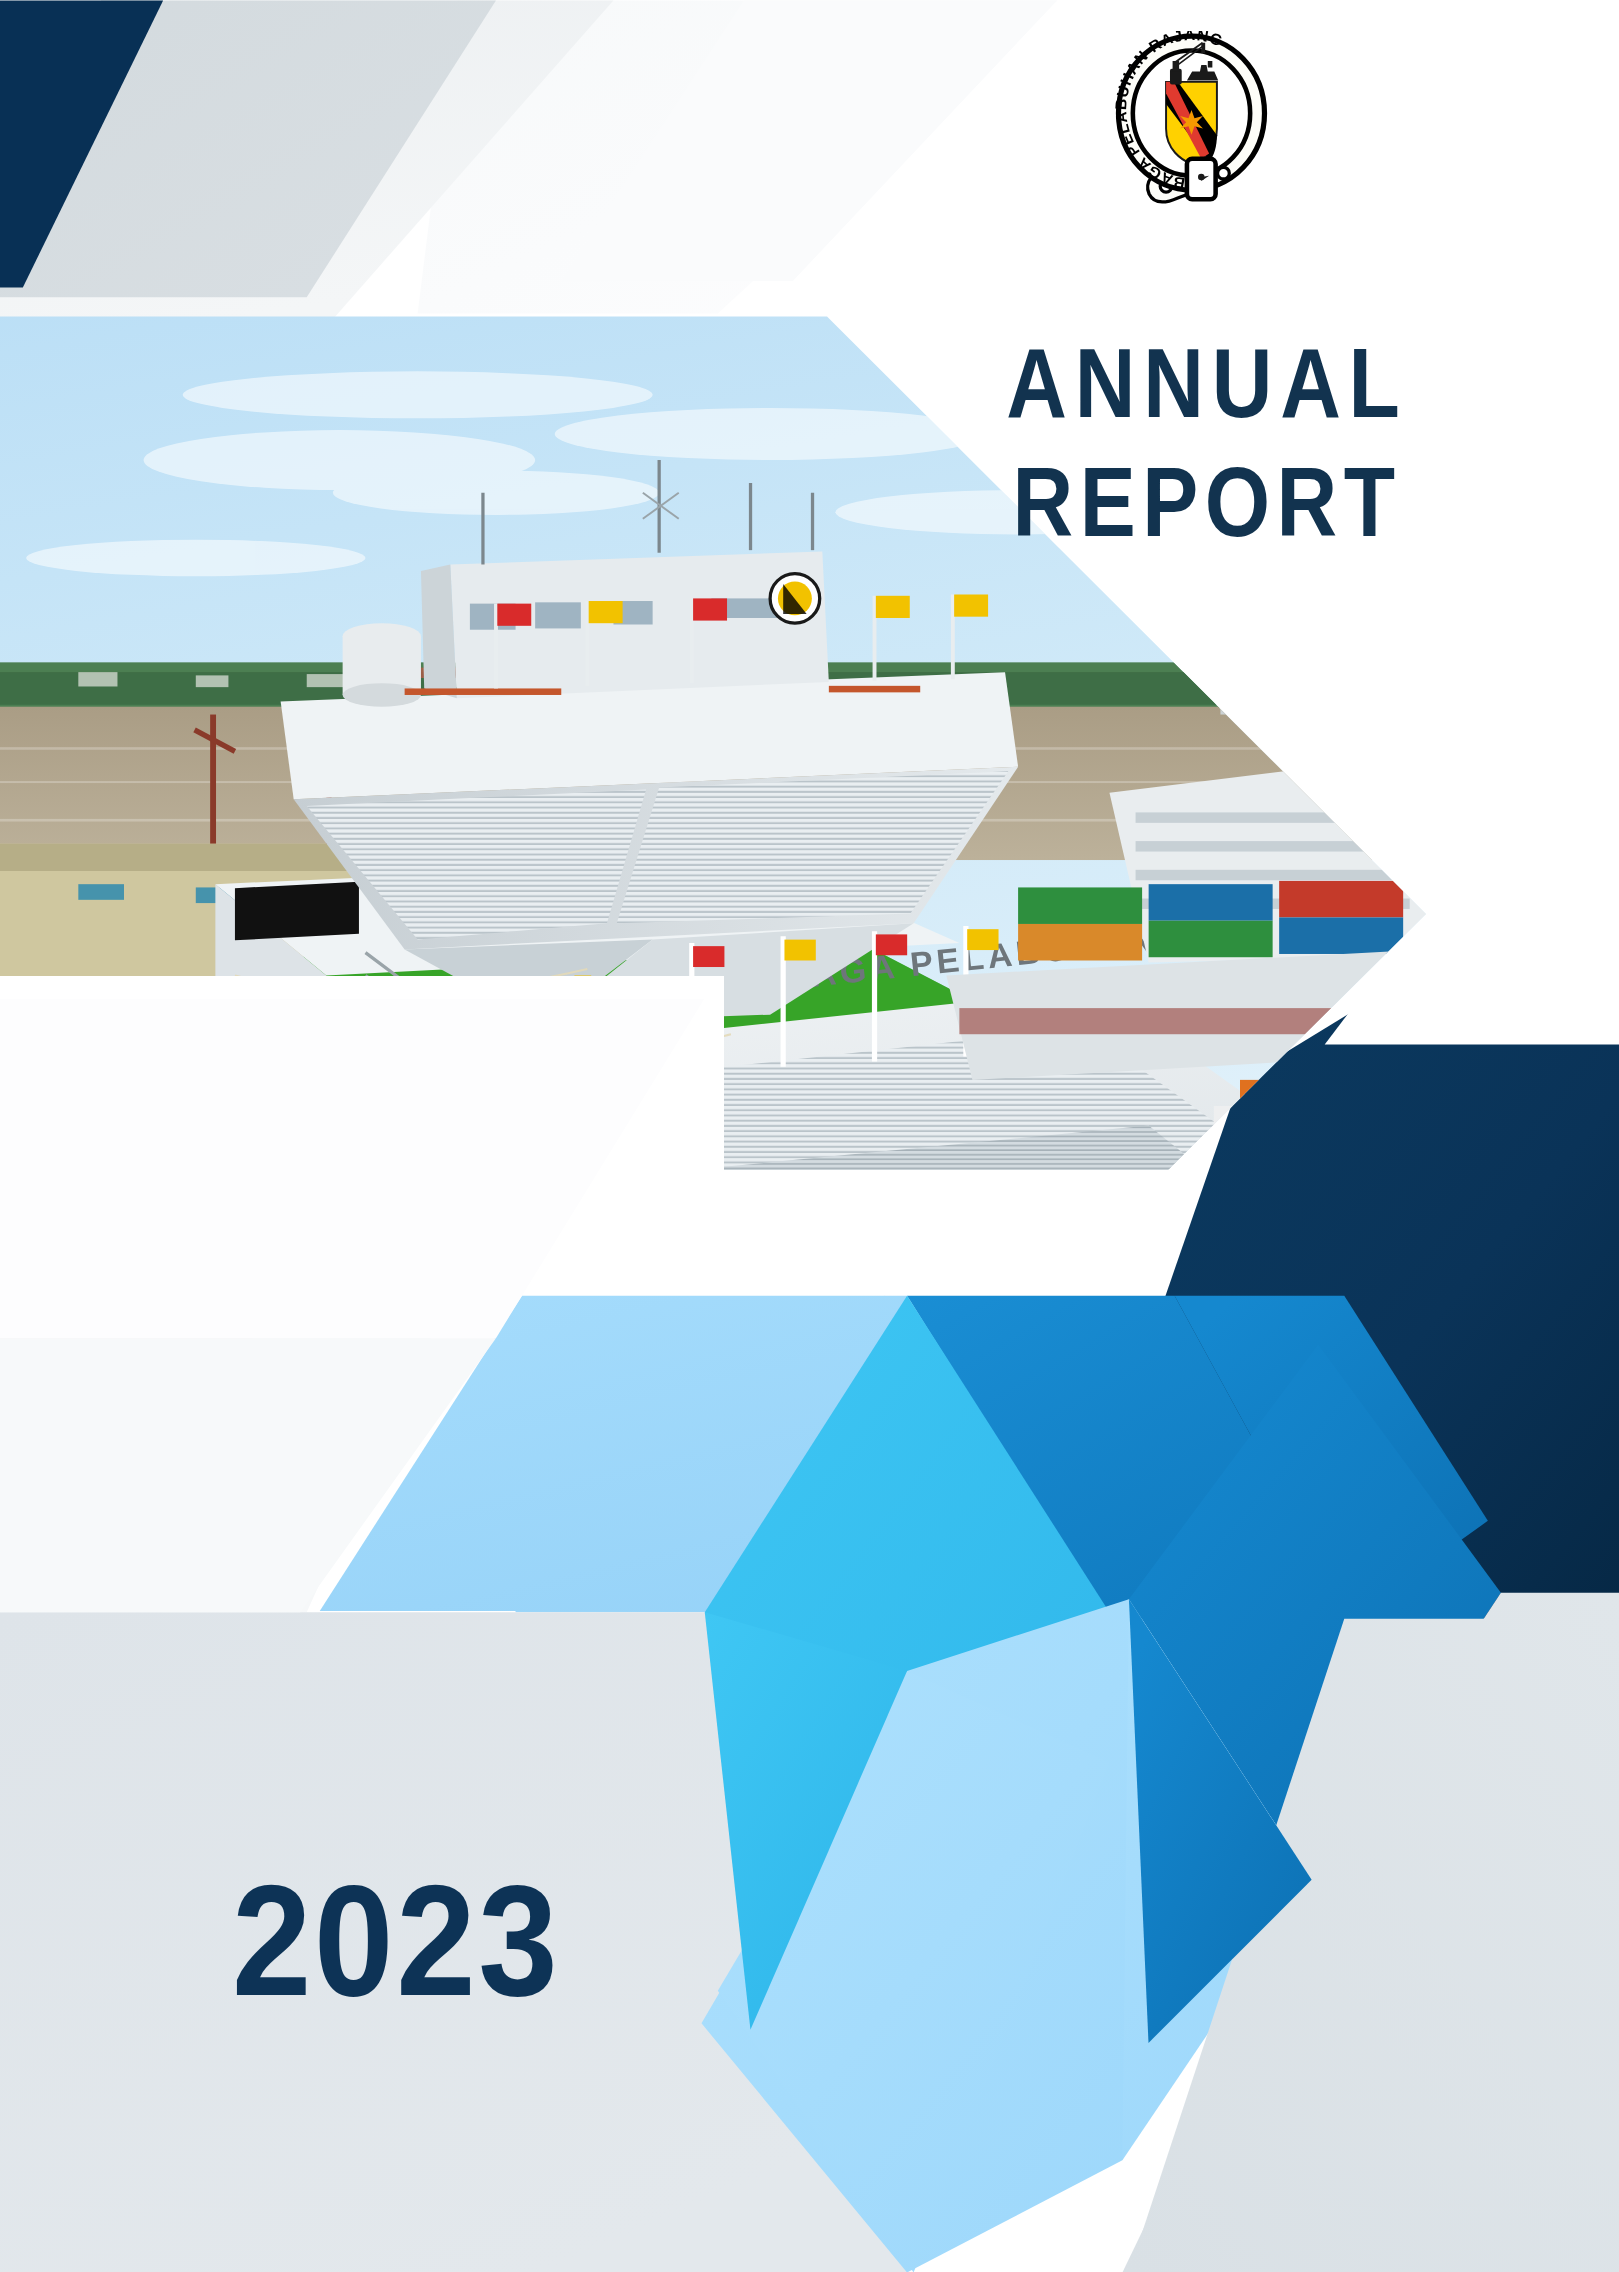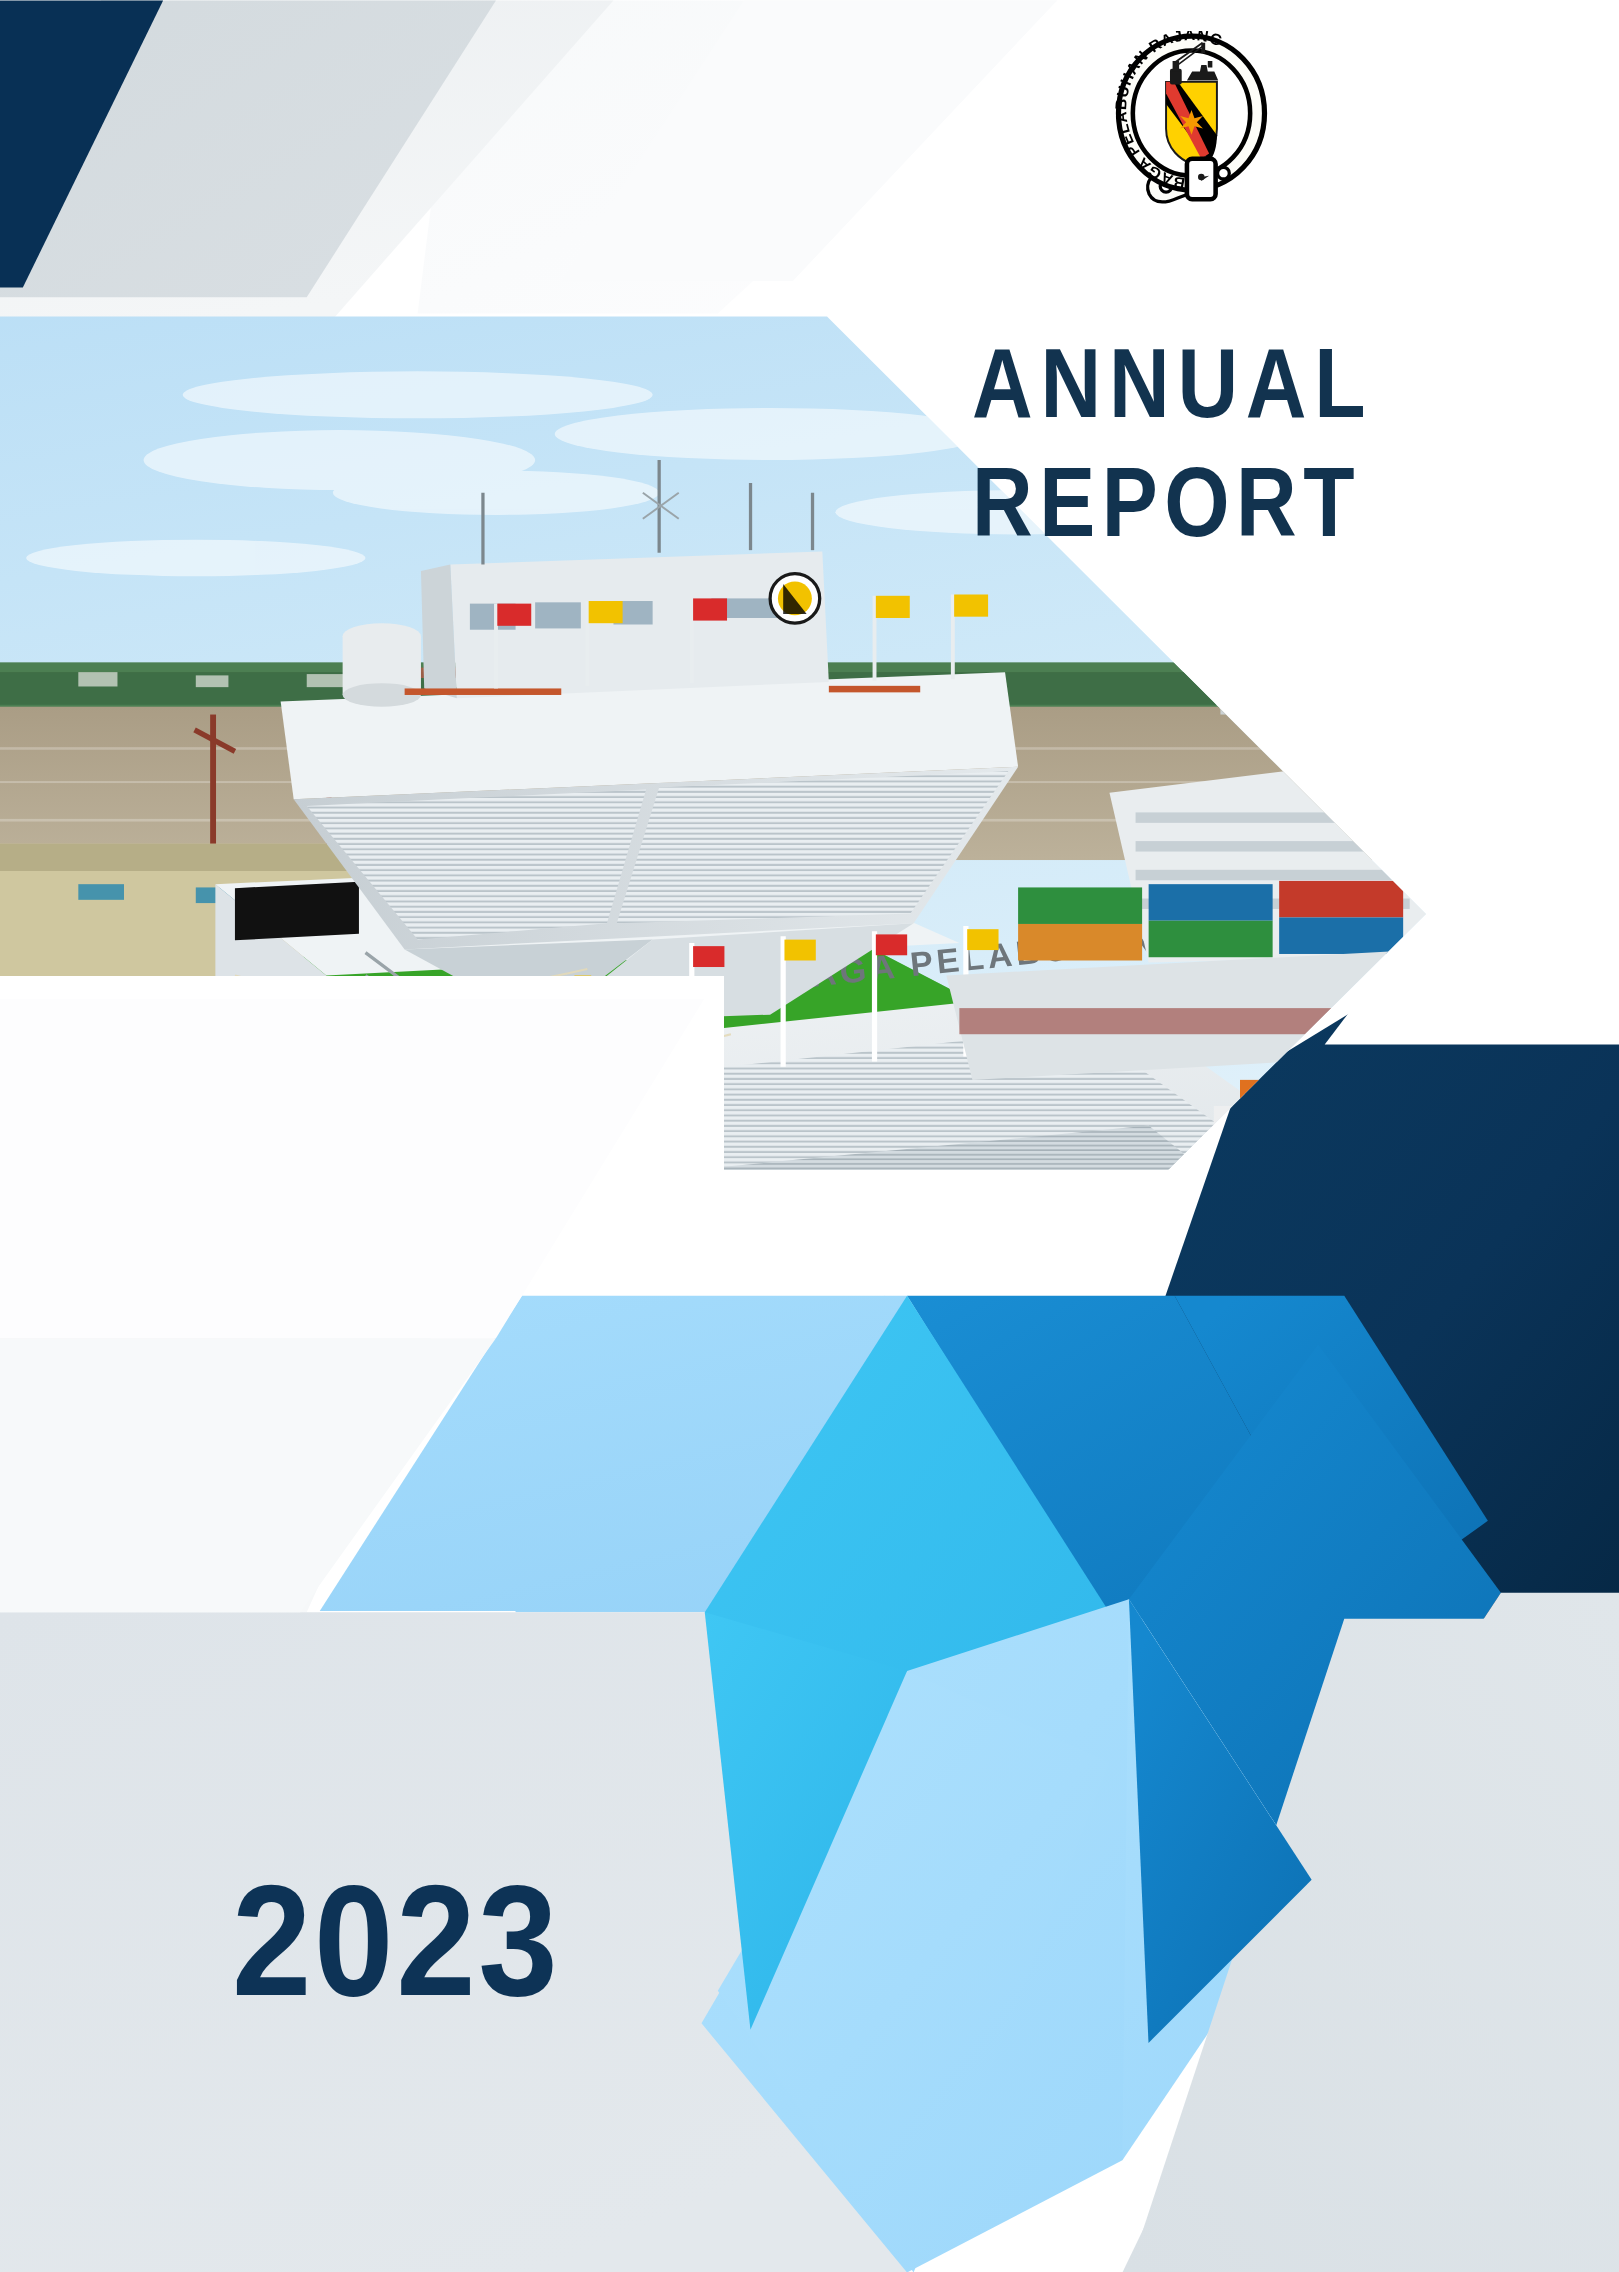--- a/index.html
+++ b/index.html
@@ -33,20 +33,21 @@
     position:absolute;
     left:1110px; top:31px;
     width:163px; height:189px;
   }
 
   
   .title-block{
     position:absolute;
     left:972px; top:313px;
     width:470px;
+    text-align:center;
   }
   .title-line{
     display:block;
     color:#12334F;
     font-family:"Liberation Sans",sans-serif;
     font-weight:700;
     font-size:84px;
     letter-spacing:7.8px;
     line-height:1.42;
     transform:scaleY(1.18);

